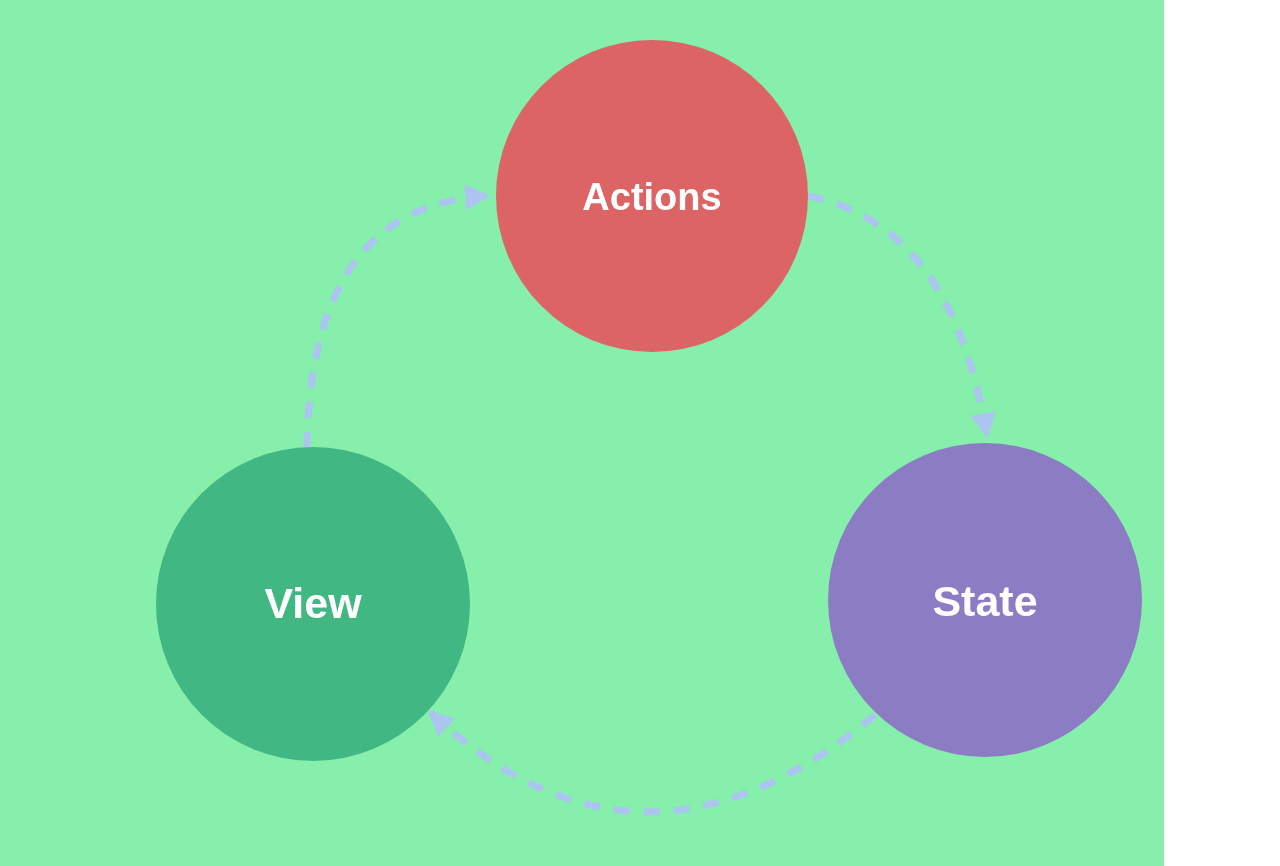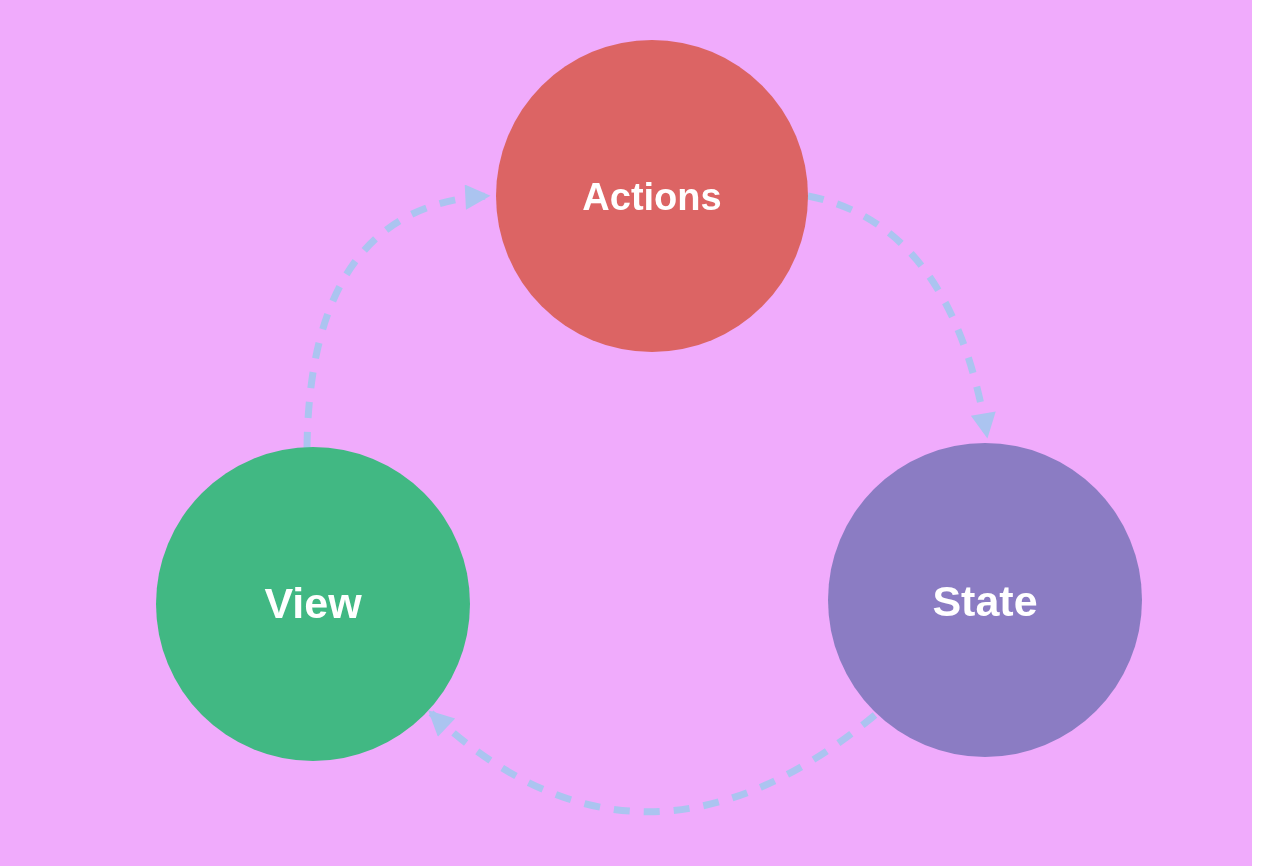--- a/index.html
+++ b/index.html
@@ -6,23 +6,23 @@
     margin: 0;
     padding: 0;
     width: 1280px;
     height: 866px;
     background: #ffffff;
     overflow: hidden;
     font-family: "Liberation Sans", sans-serif;
   }
   .canvas {
     position: relative;
-    width: 1252px;
+    width: 1164px;
     height: 866px;
-    background: #f0abfc;
+    background: #86efac;
   }
   svg { display: block; }
   .edge {
     fill: none;
     stroke-width: 7;
     stroke-dasharray: 16 14;
     stroke-linecap: butt;
   }
   .node-label {
     font-family: "Liberation Sans", sans-serif;

